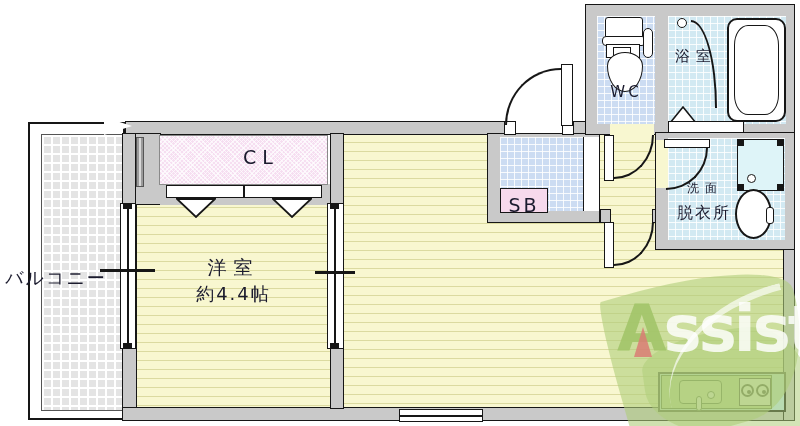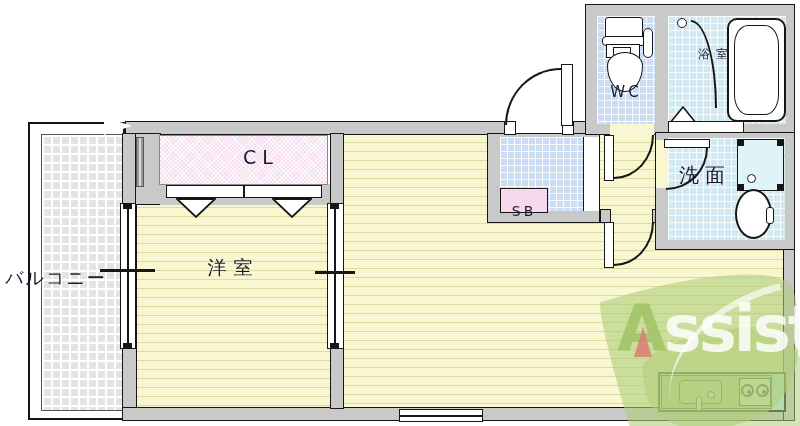--- a/index.html
+++ b/index.html
@@ -53,21 +53,21 @@
   <div class="abs wall" style="left:783px;top:4px;width:12px;height:417px;z-index:5"></div>
   <div class="abs wall" style="left:330px;top:133px;width:14px;height:276px;z-index:5"></div>
   <div class="abs wall" style="left:135px;top:133px;width:26px;height:72px;z-index:5"></div>
   <div class="abs wallplain" style="left:160px;top:184px;width:170px;height:21px;z-index:5"></div>
   <div class="abs hatch" style="left:136px;top:137px;width:8px;height:50px;z-index:6"></div>
 
   <div class="abs wall" style="left:487px;top:133px;width:113px;height:90px;z-index:5"></div>
   <div class="abs tile" style="left:500px;top:137px;width:83px;height:74px;z-index:6"></div>
   <div class="abs" style="left:583px;top:137px;width:17px;height:74px;background:#fff;border-left:1.4px solid #161616;border-right:1.4px solid #161616;z-index:6"></div>
   <div class="abs" style="left:500px;top:188px;width:48px;height:25px;background:#f7d9ec;border:1.6px solid #161616;z-index:7">
-    <div class="lbl" style="font-size:14px;letter-spacing:3px;margin-top:14px">SB</div>
+    <div class="lbl" style="font-size:19px;letter-spacing:3px;margin-top:6px">SB</div>
   </div>
   <div class="abs wall" style="left:600px;top:209px;width:11px;height:14px;z-index:5"></div>
   <div class="abs wall" style="left:652px;top:209px;width:16px;height:14px;z-index:5"></div>
 
   <div class="abs white" style="left:504px;top:121px;width:12px;height:14px;z-index:6"></div>
   <div class="abs white" style="left:562px;top:121px;width:12px;height:14px;z-index:6"></div>
   <div class="abs white" style="left:561px;top:64px;width:12px;height:62px;z-index:6"></div>
   <div class="abs arc" style="left:505px;top:68px;width:56px;height:57px;border-top-width:2px;border-left-width:2px;border-top-left-radius:100%;z-index:6"></div>
 
   <div class="abs wall" style="left:585px;top:4px;width:210px;height:131px;z-index:5"></div>
@@ -84,38 +84,39 @@
   <div class="abs lbl" style="left:597px;top:84px;width:58px;font-size:15px;letter-spacing:3px">WC</div>
 
   <div class="abs fix" style="left:727px;top:18px;width:59px;height:104px;background:#fff;border:2px solid #161616;border-radius:10px"></div>
   <div class="abs fix" style="left:734px;top:25px;width:45px;height:90px;background:#fff;border:1.6px solid #161616;border-radius:14px 14px 14px 14px / 20px 20px 20px 20px"></div>
   <div class="abs fix" style="left:677px;top:18px;width:10px;height:10px;background:#fff;border:1.6px solid #161616;border-radius:50%"></div>
   <div class="abs arc fix" style="left:691px;top:20px;width:26px;height:88px;border-top-width:2px;border-right-width:2px;border-top-right-radius:100%"></div>
   <svg class="abs fix" style="left:669px;top:106px;z-index:8" width="28" height="18" viewBox="0 0 28 18">
     <polygon points="14,1 27,17 1,17" fill="#fff" stroke="#161616" stroke-width="1.6"></polygon>
   </svg>
   <div class="abs white fix" style="left:668px;top:121px;width:76px;height:12px;z-index:8"></div>
-  <div class="abs lbl" style="left:684px;top:48px;width:64px;font-size:12px;letter-spacing:6px">浴室</div>
+  <div class="abs lbl" style="left:664px;top:48px;width:64px;font-size:15px;letter-spacing:6px">浴室</div>
 
   <div class="abs wall" style="left:655px;top:132px;width:140px;height:118px;z-index:5"></div>
   <div class="abs tilecyan" style="left:668px;top:138px;width:117px;height:102px;z-index:6"></div>
   <div class="abs" style="left:656px;top:140px;width:12px;height:48px;background:#f8f7d0;z-index:6"></div>
   <div class="abs white fix" style="left:664px;top:139px;width:46px;height:9px"></div>
   <div class="abs arc fix" style="left:666px;top:148px;width:42px;height:42px;border-right-width:2px;border-bottom-width:2px;border-bottom-right-radius:100%"></div>
 
   <div class="abs fix" style="left:737px;top:139px;width:47px;height:52px;background:#def4f8;border:1.6px solid #161616"></div>
   <div class="abs blk fix" style="left:738px;top:140px;width:6px;height:6px"></div>
   <div class="abs blk fix" style="left:777px;top:140px;width:6px;height:6px"></div>
   <div class="abs blk fix" style="left:738px;top:184px;width:6px;height:6px"></div>
   <div class="abs blk fix" style="left:777px;top:184px;width:6px;height:6px"></div>
   <div class="abs fix" style="left:747px;top:174px;width:9px;height:9px;background:#fff;border:1.6px solid #161616;border-radius:50%"></div>
 
   <div class="abs fix" style="left:735px;top:189px;width:37px;height:50px;background:#fff;border:2px solid #161616;border-radius:50%"></div>
   <div class="abs fix" style="left:766px;top:207px;width:8px;height:17px;background:#fff;border:1.6px solid #161616;border-radius:3px"></div>
-  <div class="abs lbl" style="left:670px;top:164px;width:70px;font-size:20px;letter-spacing:6px">洗面</div>
+  <div class="abs lbl" style="left:670px;top:182px;width:70px;font-size:12px;letter-spacing:6px">洗面</div>
+  <div class="abs lbl" style="left:662px;top:204px;width:84px;font-size:16px;letter-spacing:2px">脱衣所</div>
 
   <div class="abs white fix" style="left:604px;top:135px;width:10px;height:46px"></div>
   <div class="abs arc fix" style="left:614px;top:135px;width:40px;height:44px;border-right-width:2px;border-bottom-width:2px;border-bottom-right-radius:100%"></div>
   <div class="abs white fix" style="left:604px;top:222px;width:10px;height:46px"></div>
   <div class="abs arc fix" style="left:614px;top:222px;width:40px;height:44px;border-right-width:2px;border-bottom-width:2px;border-bottom-right-radius:100%"></div>
 
   <div class="abs clpat" style="left:159px;top:135px;width:169px;height:50px;z-index:6"></div>
   <div class="abs lbl" style="left:159px;top:147px;width:204px;font-size:19px;letter-spacing:6px">CL</div>
   <div class="abs white" style="left:166px;top:185px;width:156px;height:13px;z-index:7"></div>
   <div class="abs blk" style="left:243px;top:185px;width:2px;height:13px;z-index:8"></div>
@@ -149,20 +150,21 @@
   <div class="abs" style="left:739px;top:378px;width:32px;height:28px;background:#fff;border:1.6px solid #161616;z-index:12"></div>
   <div class="abs" style="left:741px;top:384px;width:13px;height:13px;border:2px solid #161616;border-radius:50%;z-index:13">
     <div style="position:absolute;left:3.5px;top:3.5px;width:4px;height:4px;background:#161616;border-radius:50%"></div>
   </div>
   <div class="abs" style="left:756px;top:384px;width:13px;height:13px;border:2px solid #161616;border-radius:50%;z-index:13">
     <div style="position:absolute;left:3.5px;top:3.5px;width:4px;height:4px;background:#161616;border-radius:50%"></div>
   </div>
 
   <div class="abs lbl" style="left:0px;top:268px;width:112px;font-size:18px;letter-spacing:2px">バルコニー</div>
   <div class="abs lbl" style="left:137px;top:257px;width:193px;font-size:19px;letter-spacing:7px">洋室</div>
+  <div class="abs lbl" style="left:137px;top:284px;width:193px;font-size:18px;letter-spacing:2px">約4.4帖</div>
 
   <div class="abs" style="left:612px;top:274px;width:195px;height:155px;background:rgba(175,205,122,.6);border-radius:4% 96% 45% 55% / 70% 30% 85% 15%;transform:rotate(-16deg);z-index:30"></div>
   <div class="abs" style="left:645px;top:330px;width:165px;height:110px;background:rgba(175,205,122,.55);border-radius:60% 40% 20% 80% / 30% 70% 40% 60%;transform:rotate(-8deg);z-index:30"></div>
   <div class="abs" style="left:658px;top:298px;width:135px;height:95px;border-top:7px solid rgba(255,255,255,.65);border-top-left-radius:100% 100%;transform:rotate(-14deg);z-index:31"></div>
   <div class="abs" style="left:617px;top:297px;font-size:64px;font-weight:bold;letter-spacing:-3px;line-height:1;z-index:32;white-space:nowrap">
     <span style="color:rgba(160,196,104,.88)">A</span><span style="color:rgba(255,255,255,.82)">ssist</span>
   </div>
   <div class="abs" style="left:634px;top:327px;width:0;height:0;border-left:9px solid transparent;border-right:9px solid transparent;border-bottom:30px solid rgba(217,124,116,.85);z-index:33"></div>
 
 </div>

